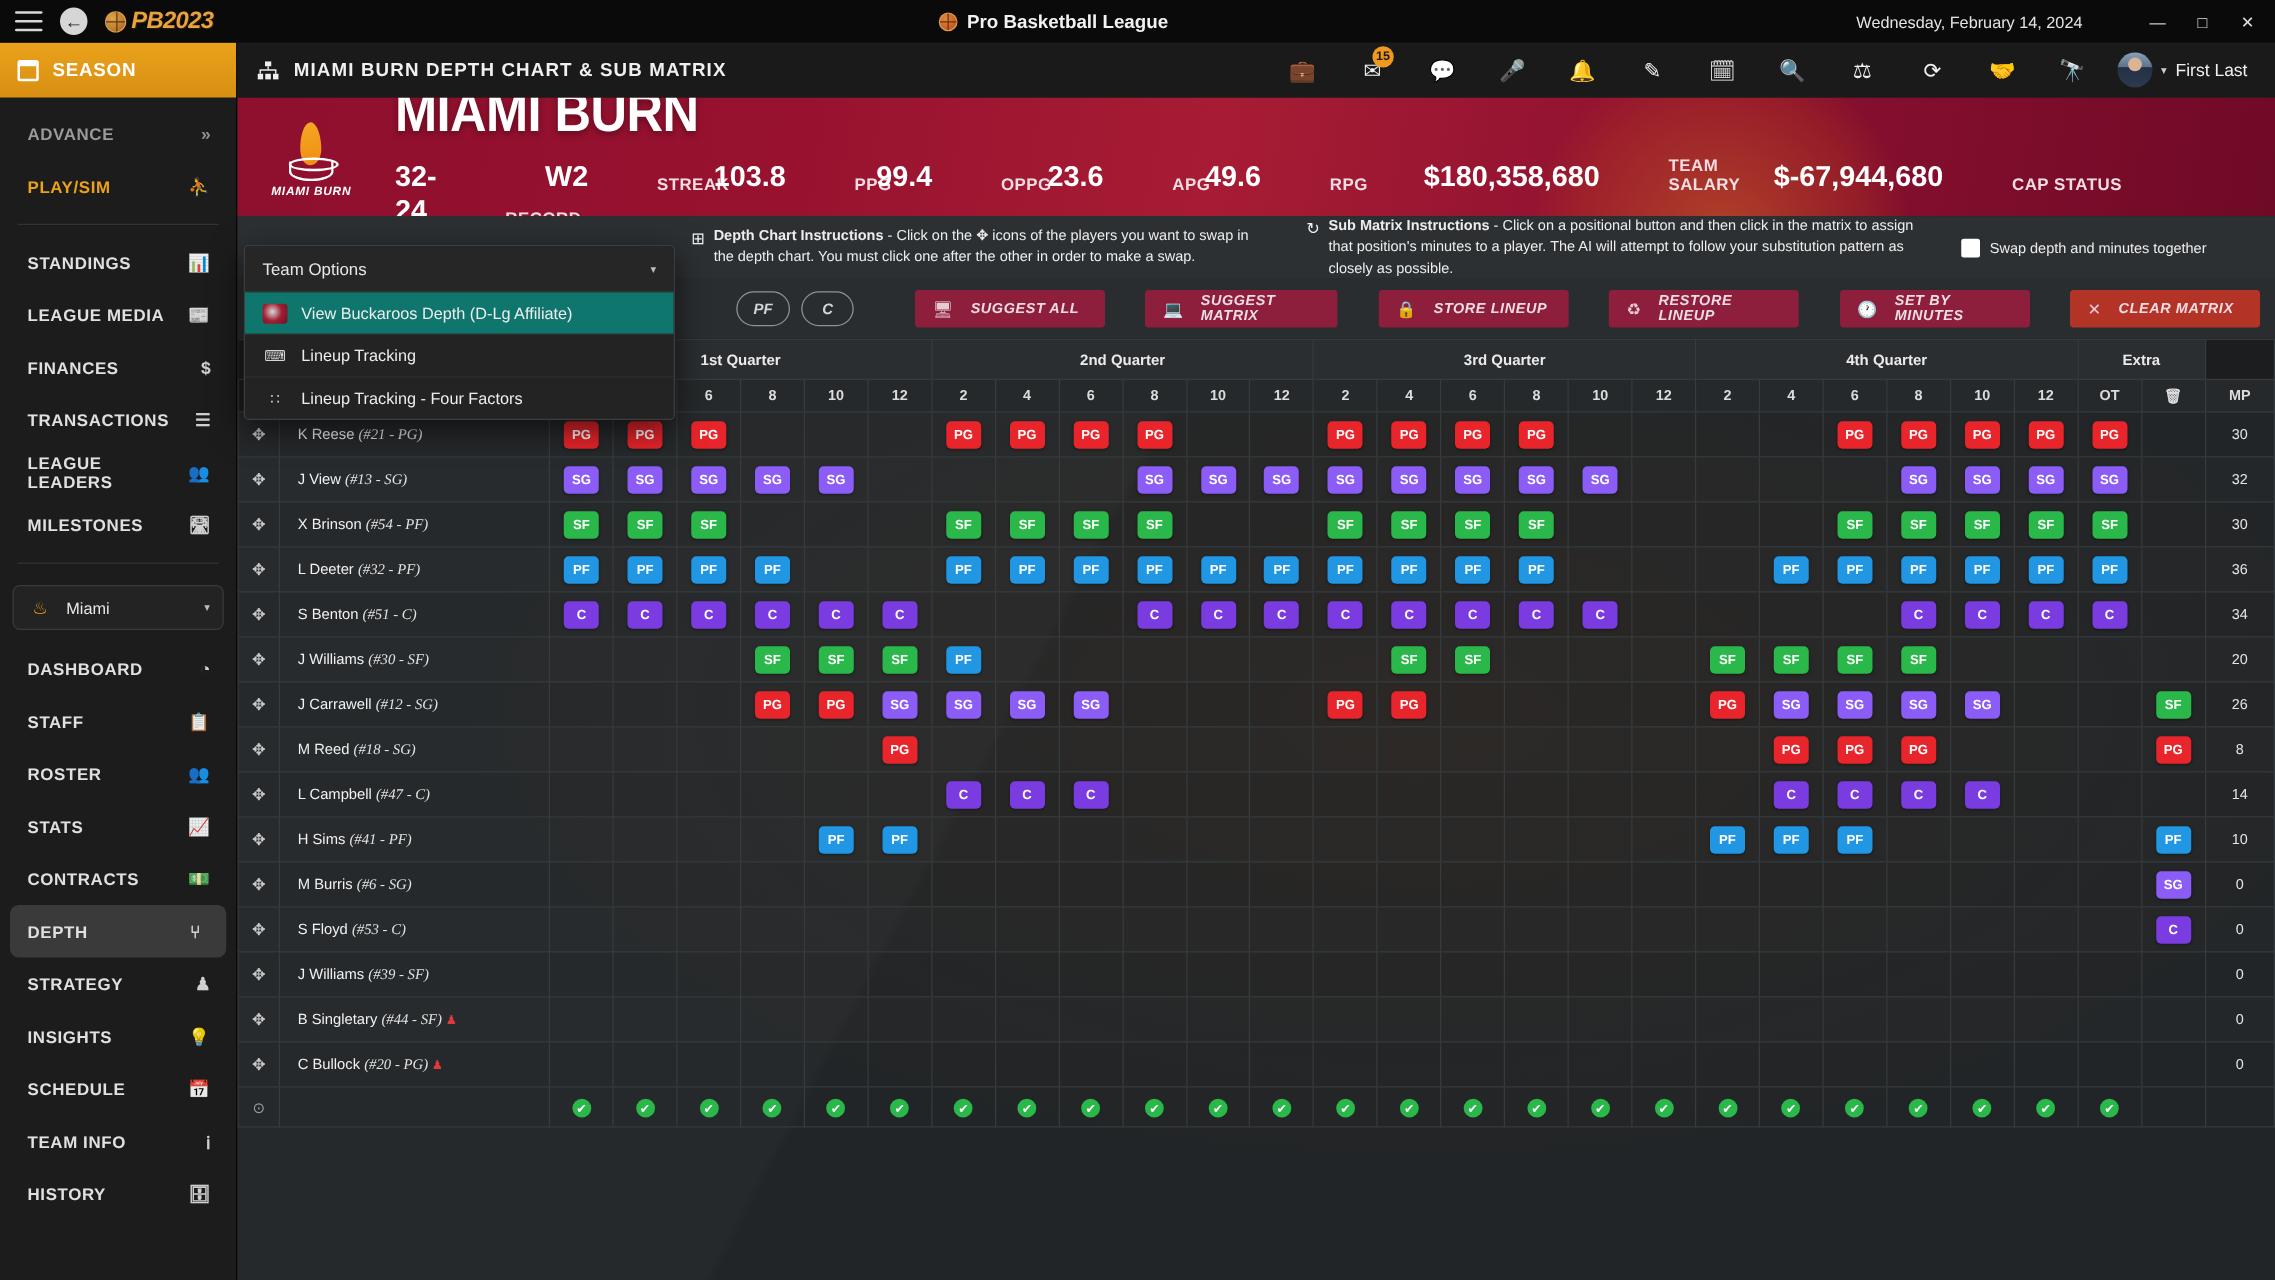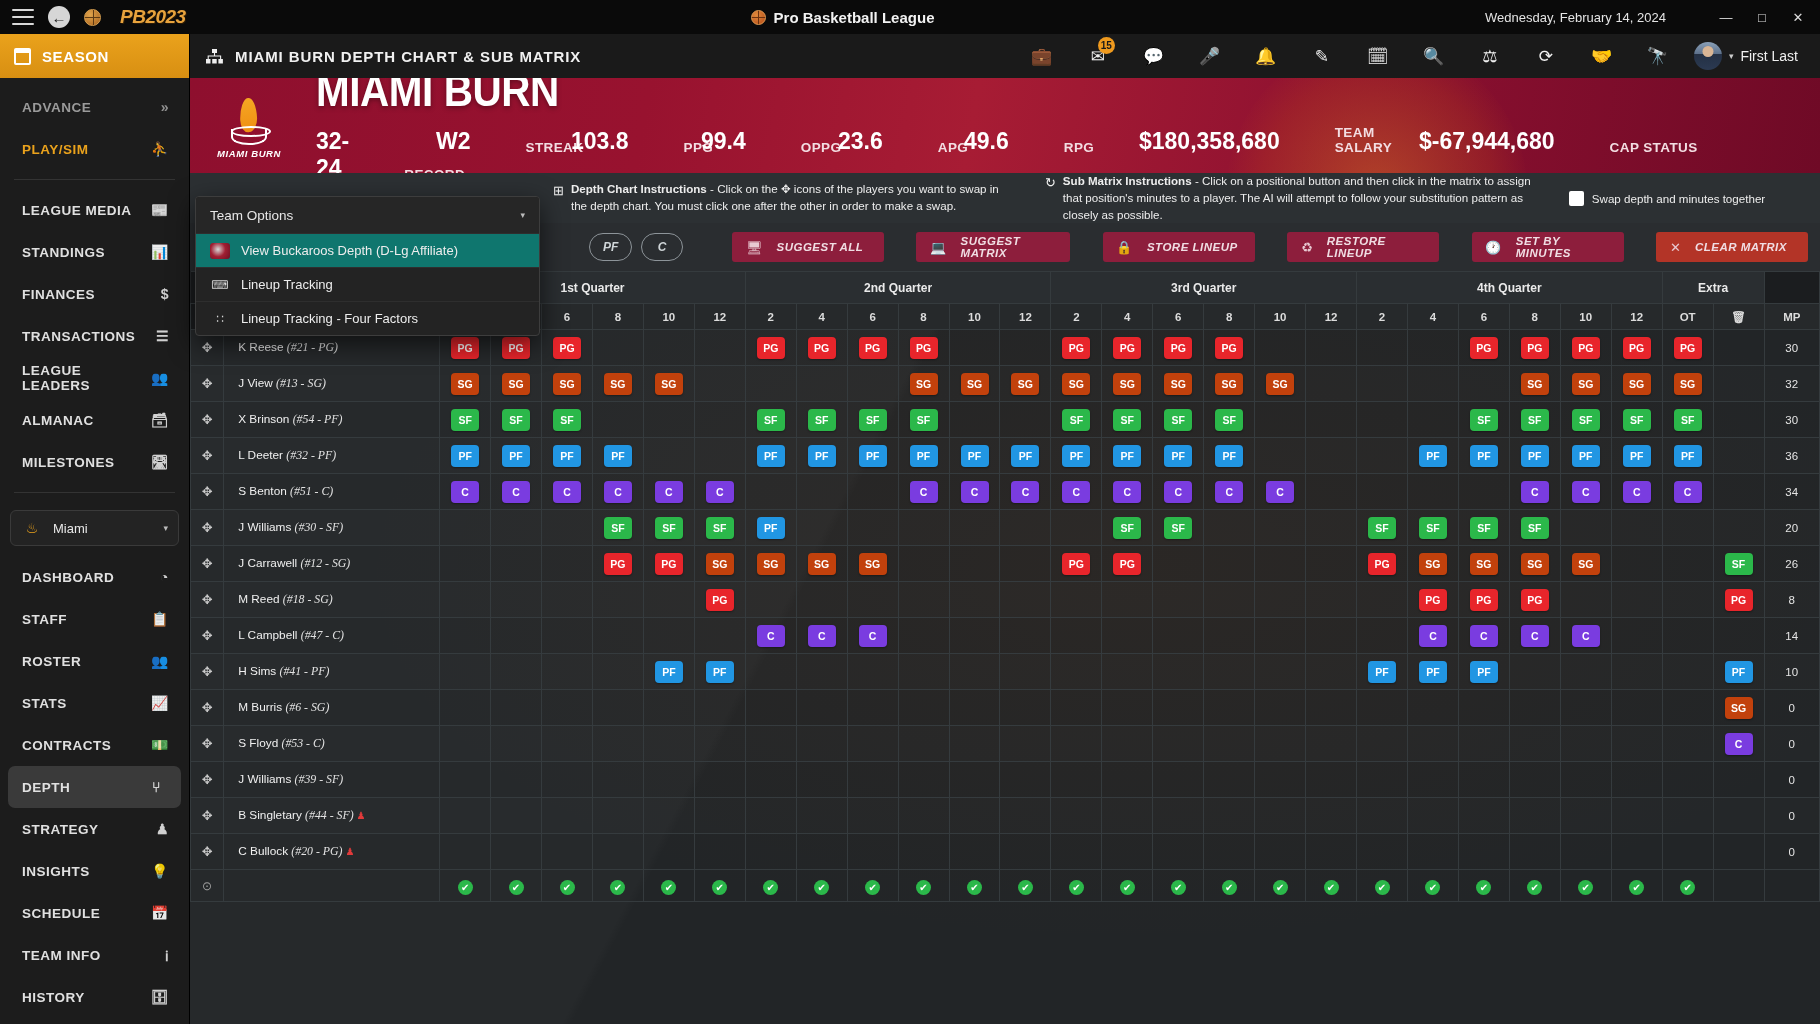--- a/index.html
+++ b/index.html
@@ -18,21 +18,21 @@
     flex:0 0 34px; position:relative; z-index:40;
   }
   .tb-left { display:flex; align-items:center; gap:14px; padding-left:12px; width:200px; }
   .hamburger { width:22px; height:16px; display:flex; flex-direction:column; justify-content:space-between; cursor:pointer; }
   .hamburger span { display:block; height:2px; background:#d8d8d8; border-radius:1px; }
   .backbtn {
     width:22px; height:22px; border-radius:50%; background:#d6d6d6; color:#1a1a1a;
     display:flex; align-items:center; justify-content:center; font-size:15px; cursor:pointer; font-weight:bold;
   }
   .logo-pb {
-    display:flex; align-items:center; gap:19px; font-style:italic; font-weight:bold;
+    display:flex; align-items:center; gap:4px; font-style:italic; font-weight:bold;
     font-size:18px; letter-spacing:-0.5px;
   }
   .logo-ball {
     width:17px; height:17px; border-radius:50%;
     background:radial-gradient(circle at 35% 32%, #e0a44c 0%, #b9752a 70%, #7d4a17 100%);
     border:1px solid #d8a050; position:relative;
   }
   .logo-ball:before { content:""; position:absolute; left:50%; top:0; width:1px; height:100%; background:#5d3a13; }
   .logo-ball:after { content:""; position:absolute; top:50%; left:0; width:100%; height:1px; background:#5d3a13; }
   .logo-txt { color:#e8a33d; text-shadow:1px 1px 0 #2a1a05; font-size:19px; }
@@ -222,21 +222,21 @@
   }
   td.pname i { font-style:italic; color:#e2e2e2;font-family:Liberation Serif, serif; }
   td.cell { width:46px; text-align:center; padding:0; }
   td.mp { width:50px; text-align:center; font-size:11.5px; color:#e4e4e4; }
   .chip {
     display:inline-flex; align-items:center; justify-content:center;
     width:28px;height:22px;border-radius:4px;font-size:10.5px;font-weight:bold;color:#fff;
     cursor:pointer; box-shadow:0 1px 2px rgba(0,0,0,.35);
   }
   .chip.PG{background:#e8252b;}
-  .chip.SG{background:#c2410c;}
+  .chip.SG{background:#8b5cf6;}
   .chip.SF{background:#2bb84a;}
   .chip.PF{background:#2196e3;}
   .chip.C {background:#7a3ce0;}
   .inj { color:#e03a3a; font-size:10px; margin-left:3px; }
   .footrow td { height:32px; text-align:center; }
   .check {
     display:inline-flex;width:15px;height:15px;border-radius:50%;background:#2bb84a;
     color:#fff;font-size:10px;align-items:center;justify-content:center;cursor:pointer;
   }
   .footgrip { color:#9c9c9c; font-size:12px; }
@@ -306,42 +306,38 @@
         <span>ADVANCE</span>
         <span class="nav-ico">»</span>
       </div>
       <div class="nav-item active-orange">
         <span>PLAY/SIM</span>
         <span class="nav-ico">⛹</span>
       </div>
       <div class="nav-div"></div>
 
       <div class="nav-item">
+        <span>STANDINGS</span>
+        <span class="nav-ico">📊</span>
+      </div>
+      <div class="nav-item">
         <span>LEAGUE MEDIA</span>
         <span class="nav-ico">📰</span>
       </div>
       <div class="nav-item">
-        <span>STANDINGS</span>
-        <span class="nav-ico">📊</span>
-      </div>
-      <div class="nav-item">
         <span>FINANCES</span>
         <span class="nav-ico">$</span>
       </div>
       <div class="nav-item">
         <span>TRANSACTIONS</span>
         <span class="nav-ico">☰</span>
       </div>
       <div class="nav-item">
         <span>LEAGUE LEADERS</span>
         <span class="nav-ico">👥</span>
-      </div>
-      <div class="nav-item">
-        <span>ALMANAC</span>
-        <span class="nav-ico">🗃</span>
       </div>
       <div class="nav-item">
         <span>MILESTONES</span>
         <span class="nav-ico">🛣</span>
       </div>
 
       <div class="nav-div"></div>
       <div class="team-sel">
         <div class="mini-flame">♨</div>
         <span>Miami</span>

